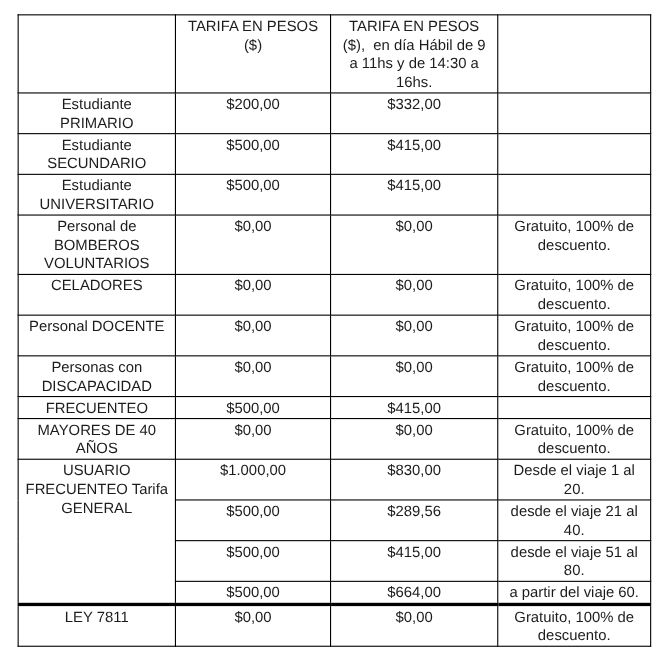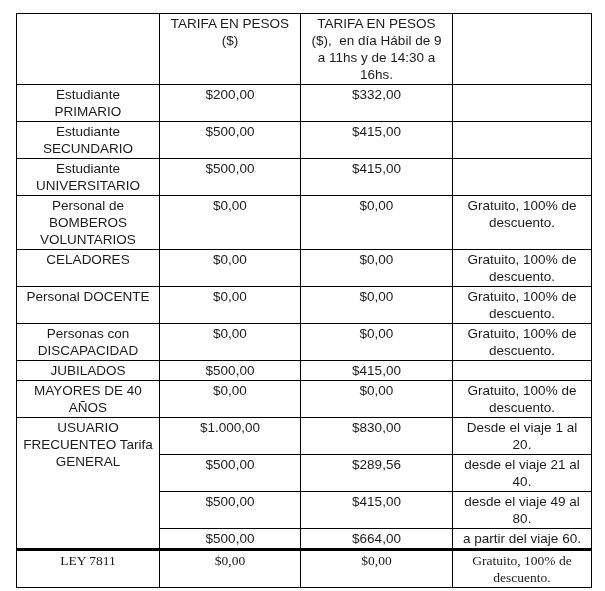--- a/index.html
+++ b/index.html
@@ -34,21 +34,20 @@
     padding: 1px 2px;
     white-space: pre-wrap;
     overflow: hidden;
     color: #1c1c1c;
   }
   table.tarifas thead th {
     height: 68px;
   }
   tr.thick-top td {
     border-top: 3px solid #000000;
-    font-family: Liberation Serif, serif;
   }
   col.c1 { width: 143px; }
   col.c2 { width: 141px; }
   col.c3 { width: 152px; }
   col.c4 { width: 139px; }
 </style>
 </head>
 <body>
 
 <div class="page">
@@ -118,21 +117,21 @@
       </tr>
       <tr>
         <td>Personas con
 DISCAPACIDAD</td>
         <td>$0,00</td>
         <td>$0,00</td>
         <td>Gratuito, 100% de
 descuento.</td>
       </tr>
       <tr>
-        <td>JUBILADOS</td>
+        <td>FRECUENTEO</td>
         <td>$500,00</td>
         <td>$415,00</td>
         <td></td>
       </tr>
       <tr>
         <td>MAYORES DE 40
 AÑOS</td>
         <td>$0,00</td>
         <td>$0,00</td>
         <td>Gratuito, 100% de
@@ -149,21 +148,21 @@
       </tr>
       <tr>
         <td>$500,00</td>
         <td>$289,56</td>
         <td>desde el viaje 21 al
 40.</td>
       </tr>
       <tr>
         <td>$500,00</td>
         <td>$415,00</td>
-        <td>desde el viaje 49 al
+        <td>desde el viaje 51 al
 80.</td>
       </tr>
       <tr>
         <td>$500,00</td>
         <td>$664,00</td>
         <td>a partir del viaje 60.</td>
       </tr>
       <tr class="thick-top">
         <td>LEY 7811</td>
         <td>$0,00</td>

